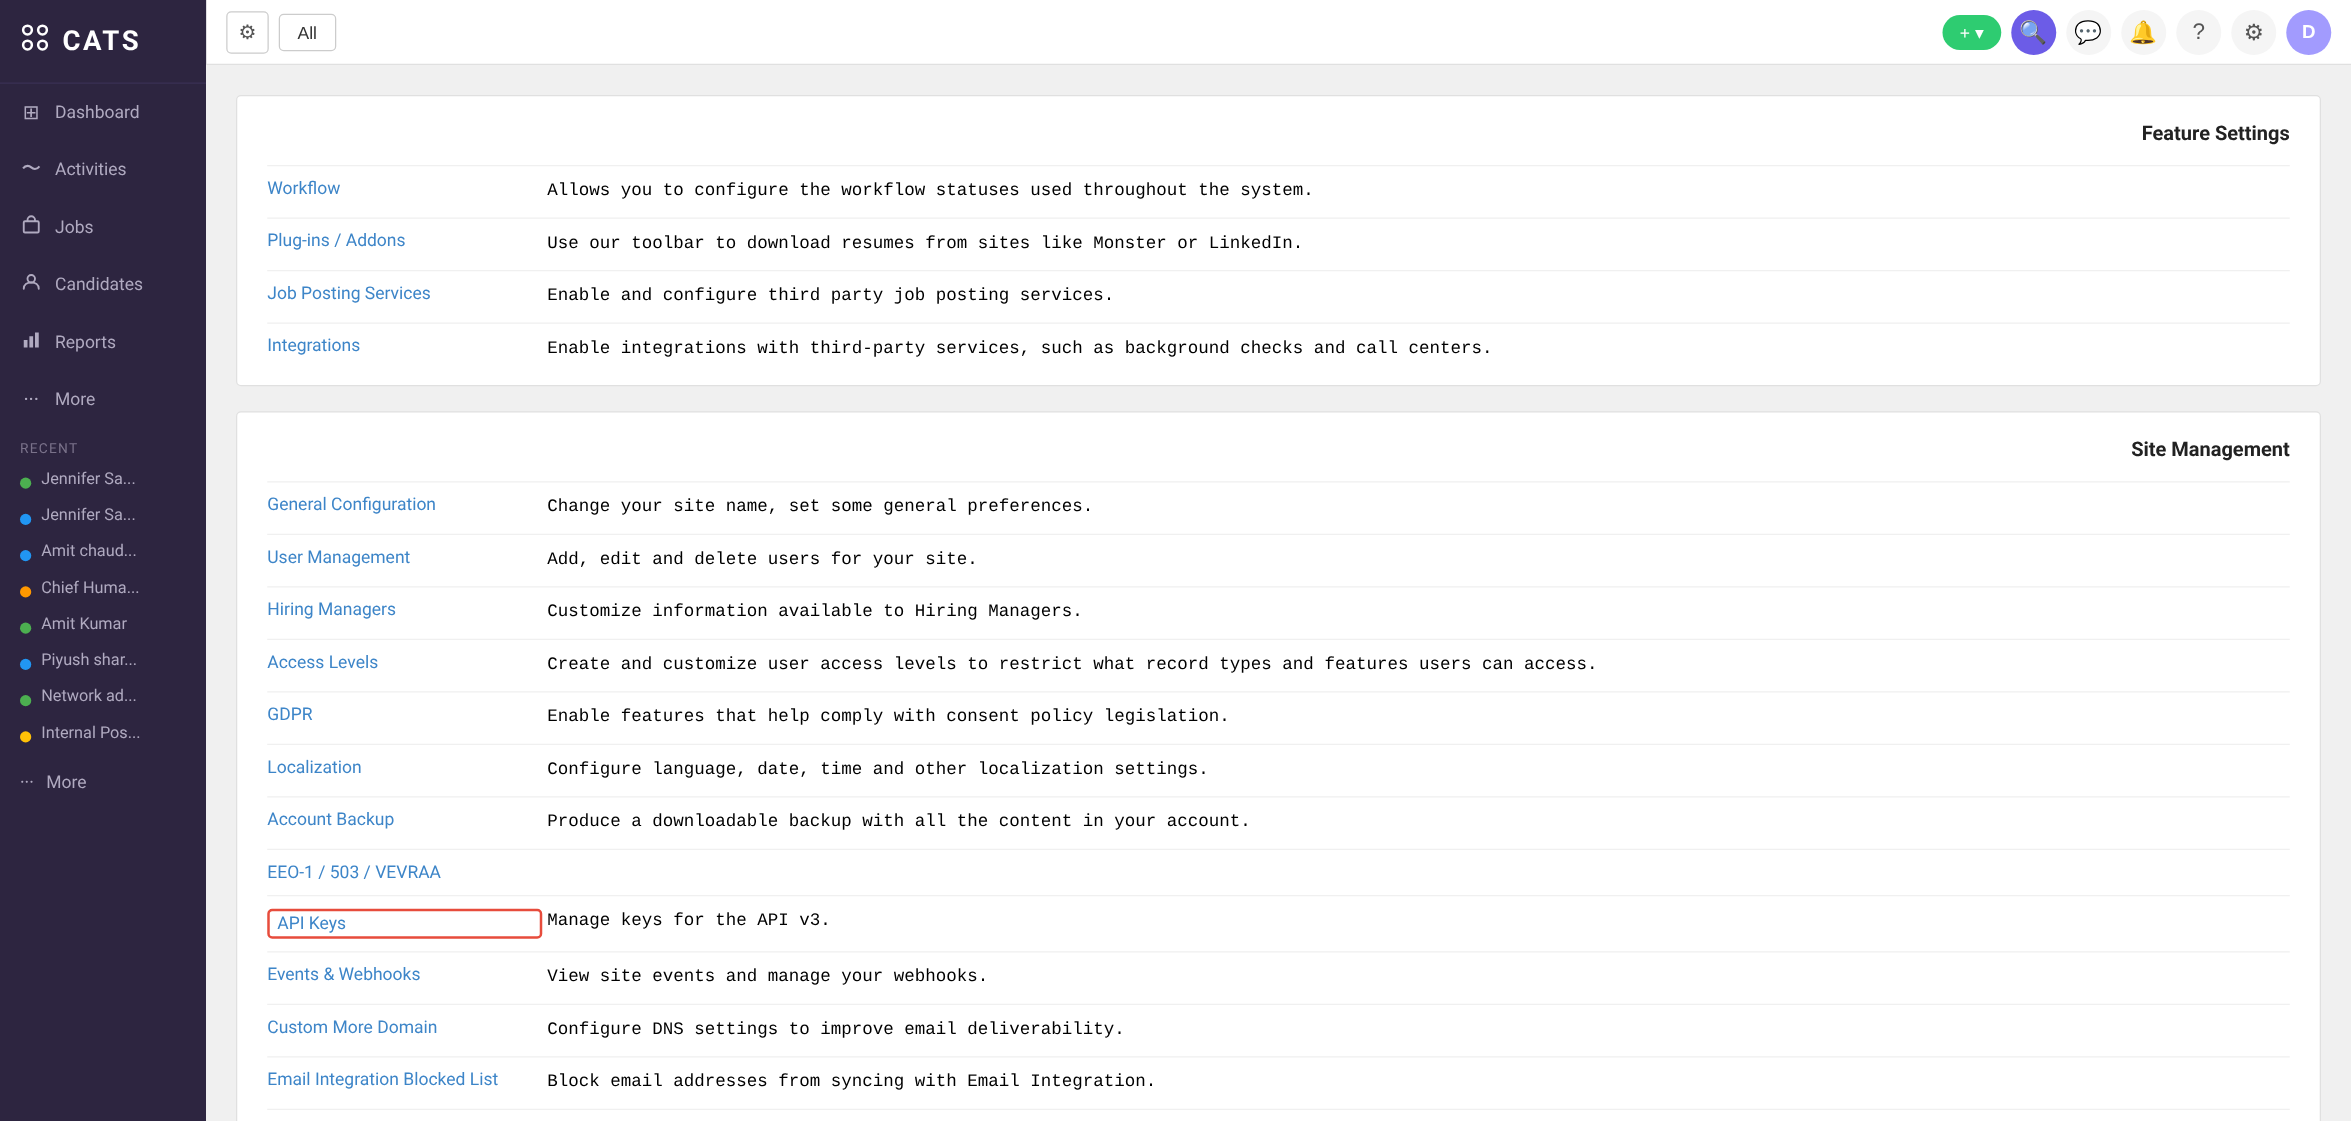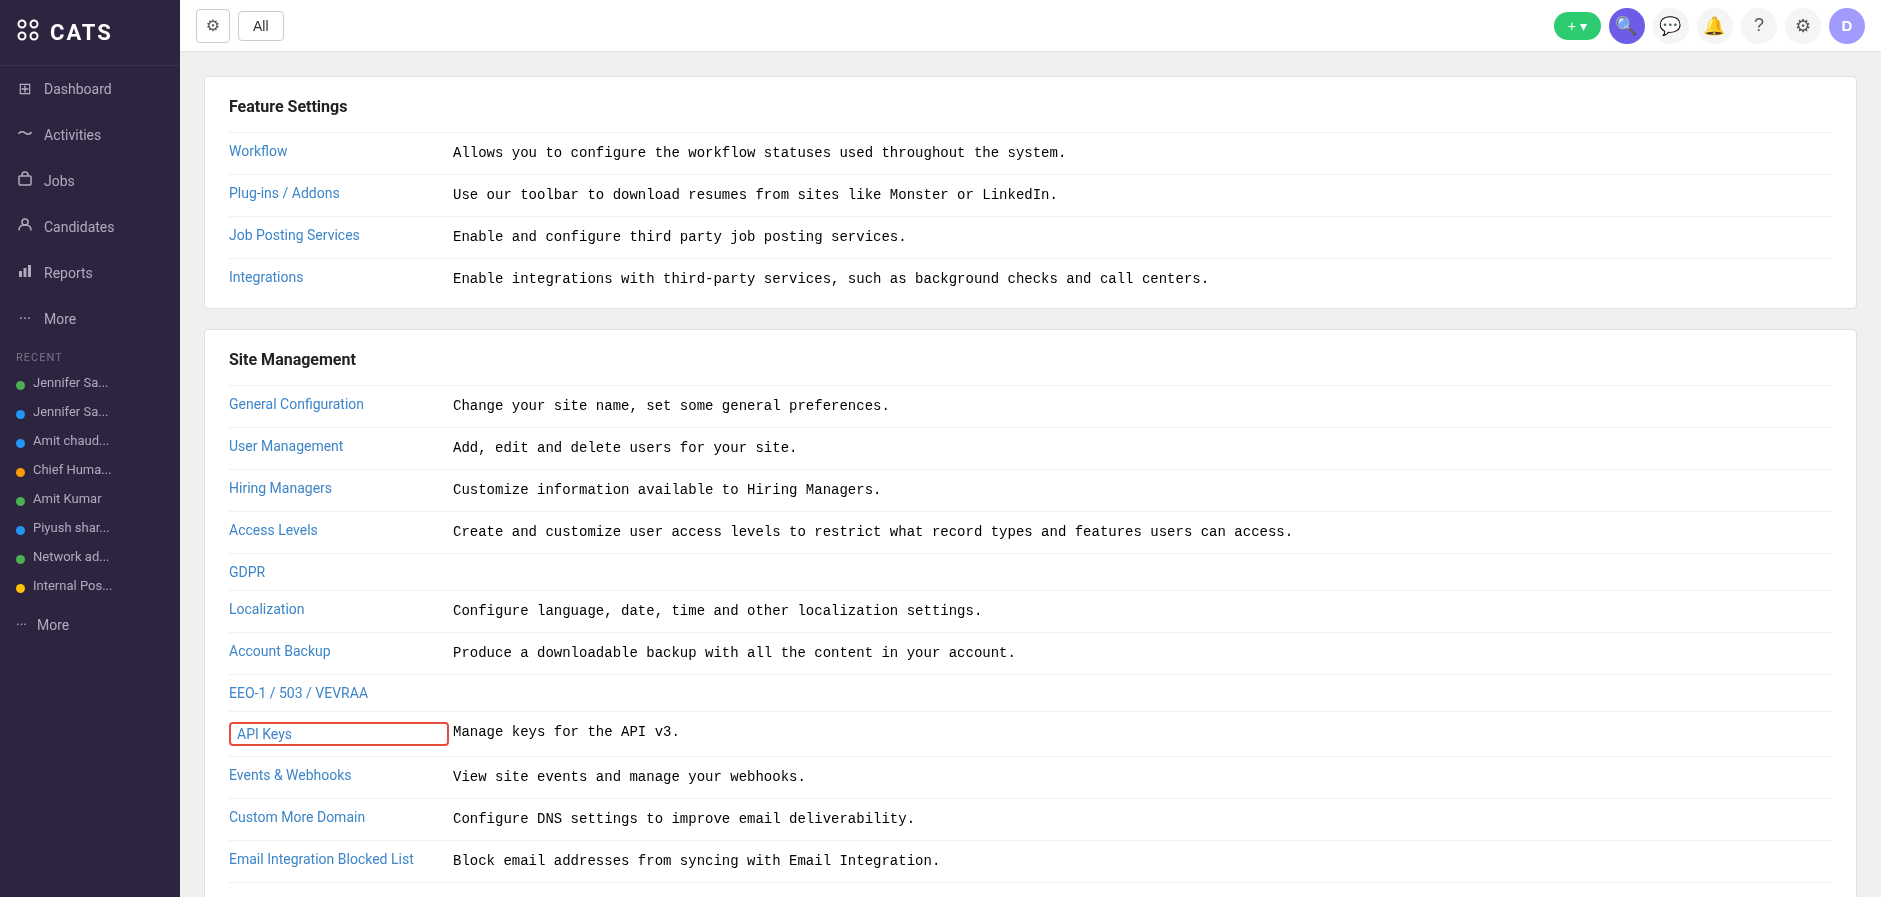--- a/index.html
+++ b/index.html
@@ -1,20 +1,20 @@
 <!DOCTYPE html>
 <html><head>
   <meta charset="utf-8">
   <style>
     * { box-sizing: border-box; margin: 0; padding: 0; }
     body { font-family: -apple-system, BlinkMacSystemFont, 'Segoe UI', Roboto, sans-serif; font-size: 14px; background: #f0f0f0; display: flex; height: 100vh; overflow: hidden; }
 
     
     #sidebar {
-      width: 180px;
+      width: 165px;
       background: #2d2540;
       color: #ccc;
       display: flex;
       flex-direction: column;
       flex-shrink: 0;
       height: 100vh;
       overflow-y: auto;
     }
     #sidebar-logo {
       padding: 16px 14px;
@@ -182,20 +182,21 @@
       border: 1px solid #e0e0e0;
       border-radius: 4px;
       margin-bottom: 20px;
       padding: 20px 24px 8px;
     }
     .section-title {
       font-size: 16px;
       font-weight: 700;
       color: #222;
       margin-bottom: 16px;
+      text-align: right;
     }
     .settings-row {
       display: flex;
       align-items: flex-start;
       padding: 10px 0;
       border-top: 1px solid #f0f0f0;
       gap: 4px;
     }
     .settings-row:first-of-type { border-top: none; }
     .settings-link {
@@ -390,20 +391,21 @@
       <div class="settings-row">
         <a class="settings-link">Hiring Managers</a>
         <span class="settings-desc">Customize information available to Hiring Managers.</span>
       </div>
       <div class="settings-row">
         <a class="settings-link">Access Levels</a>
         <span class="settings-desc">Create and customize user access levels to restrict what record types and features users can access.</span>
       </div>
       <div class="settings-row">
         <a class="settings-link">GDPR</a>
+        <span class="settings-desc">Enable features that help comply with consent policy legislation.</span>
       </div>
       <div class="settings-row">
         <a class="settings-link">Localization</a>
         <span class="settings-desc">Configure language, date, time and other localization settings.</span>
       </div>
       <div class="settings-row">
         <a class="settings-link">Account Backup</a>
         <span class="settings-desc">Produce a downloadable backup with all the content in your account.</span>
       </div>
       <div class="settings-row">

